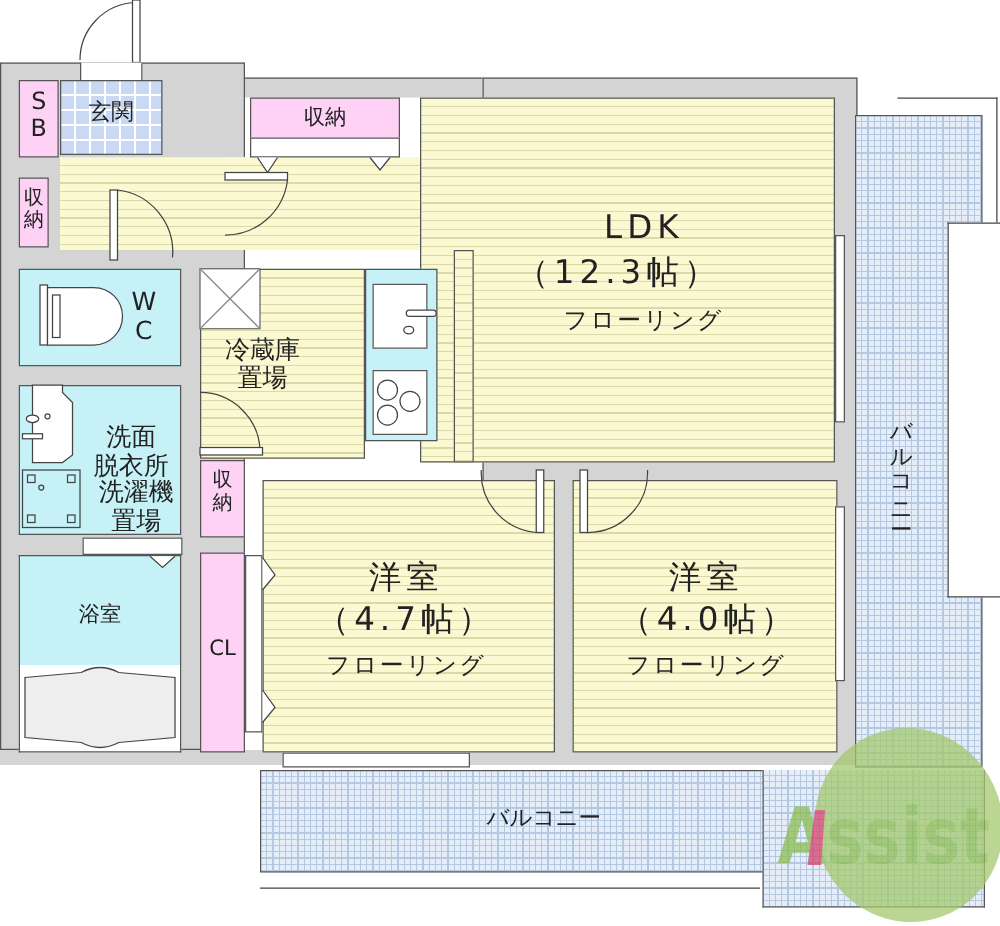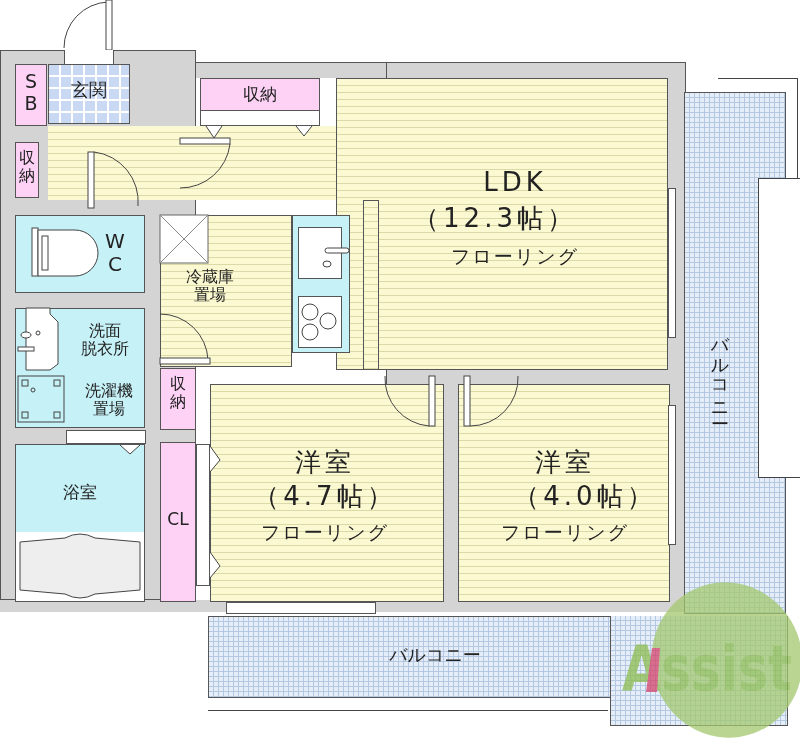--- a/index.html
+++ b/index.html
@@ -30,21 +30,21 @@
     border:1px solid #555;
   }
   .storage {
     background:#fdd2f5;
     border:1px solid #555;
   }
   .white { background:#ffffff; border:1px solid #555; }
   .label { color:#222; text-align:center; white-space:pre-line; line-height:1.15; }
   .big { font-size:26px; letter-spacing:4px; }
   .med { font-size:19px; letter-spacing:2px; }
-  .small { font-size:16px; }
+  .small { font-size:20px; }
   .vert { writing-mode:vertical-rl; font-size:18px; letter-spacing:2px; }
   svg { position:absolute; overflow:visible; }
 </style>
 </head>
 <body>
 
 <div class="abs wall" style="left:0;top:50px;width:196px;height:550px;border:1px solid #555;"></div>
 <div class="abs wall" style="left:196px;top:62px;width:190px;height:16px;border-top:1px solid #555;"></div>
 <div class="abs wall" style="left:386px;top:62px;width:300px;height:550px;border:1px solid #555;"></div>
 <div class="abs wall" style="left:0;top:600px;width:686px;height:12px;"></div>
@@ -124,21 +124,21 @@
   <circle cx="12" cy="36" r="8" fill="#fff" stroke="#444"></circle>
 </svg>
 
 <div class="abs wet" style="left:15px;top:308px;width:130px;height:120px;"></div>
 <svg style="left:18px;top:308px;width:45px;height:70px;">
   <path d="M 8 0 L 32 0 L 32 6 L 40 14 L 40 56 L 32 62 L 8 62 Z" fill="#fff" stroke="#444"></path>
   <ellipse cx="8" cy="27" rx="5" ry="3" fill="#fff" stroke="#444"></ellipse>
   <circle cx="20" cy="25" r="2" fill="#fff" stroke="#444"></circle>
   <rect x="0" y="39" width="16" height="4" fill="#fff" stroke="#444"></rect>
 </svg>
-<div class="abs label small" style="left:65px;top:322px;width:80px;">洗面
+<div class="abs label small" style="left:65px;top:338px;width:80px;">洗面
 脱衣所</div>
 <svg style="left:16px;top:374px;width:50px;height:52px;">
   <rect x="2" y="2" width="46" height="46" fill="#c6f1f7" stroke="#444"></rect>
   <rect x="6" y="6" width="6" height="6" fill="none" stroke="#444"></rect>
   <rect x="38" y="6" width="6" height="6" fill="none" stroke="#444"></rect>
   <rect x="6" y="38" width="6" height="6" fill="none" stroke="#444"></rect>
   <rect x="38" y="38" width="6" height="6" fill="none" stroke="#444"></rect>
   <circle cx="17" cy="16" r="2" fill="none" stroke="#444"></circle>
 </svg>
 <div class="abs label small" style="left:65px;top:382px;width:88px;">洗濯機
@@ -170,21 +170,21 @@
 <div class="abs label big" style="left:240px;top:448px;width:170px;">洋室</div>
 <div class="abs label big" style="left:230px;top:482px;width:190px;">（4.7帖）</div>
 <div class="abs label med" style="left:230px;top:522px;width:190px;">フローリング</div>
 <svg style="left:385px;top:372px;width:60px;height:62px;">
   <rect x="44" y="4" width="6" height="50" fill="#fff" stroke="#444"></rect>
   <path d="M 0 4 A 48 48 0 0 0 44 54" fill="none" stroke="#444"></path>
 </svg>
 
 <div class="abs floor" style="left:458px;top:384px;width:212px;height:218px;"></div>
 <div class="abs label big" style="left:480px;top:448px;width:170px;">洋室</div>
-<div class="abs label big" style="left:490px;top:482px;width:190px;">（4.0帖）</div>
+<div class="abs label big" style="left:472px;top:482px;width:190px;">（4.0帖）</div>
 <div class="abs label med" style="left:470px;top:522px;width:190px;">フローリング</div>
 <svg style="left:458px;top:372px;width:60px;height:62px;">
   <rect x="6" y="4" width="6" height="50" fill="#fff" stroke="#444"></rect>
   <path d="M 60 4 A 48 48 0 0 1 12 54" fill="none" stroke="#444"></path>
 </svg>
 
 <div class="abs white" style="left:668px;top:188px;width:8px;height:150px;"></div>
 <div class="abs white" style="left:668px;top:405px;width:8px;height:140px;"></div>
 
 <div class="abs white" style="left:226px;top:602px;width:150px;height:12px;"></div>

